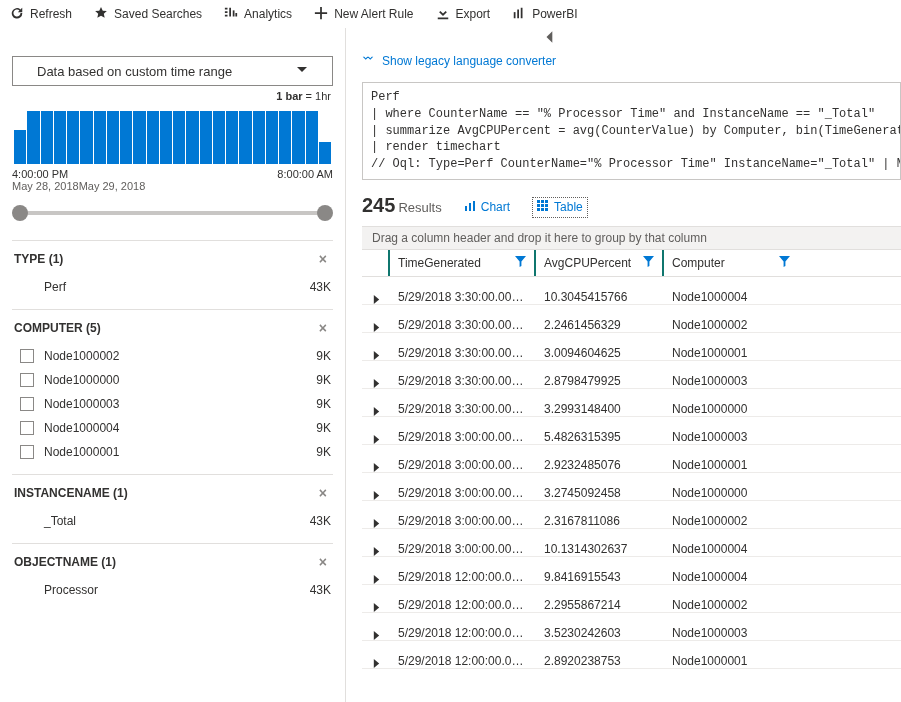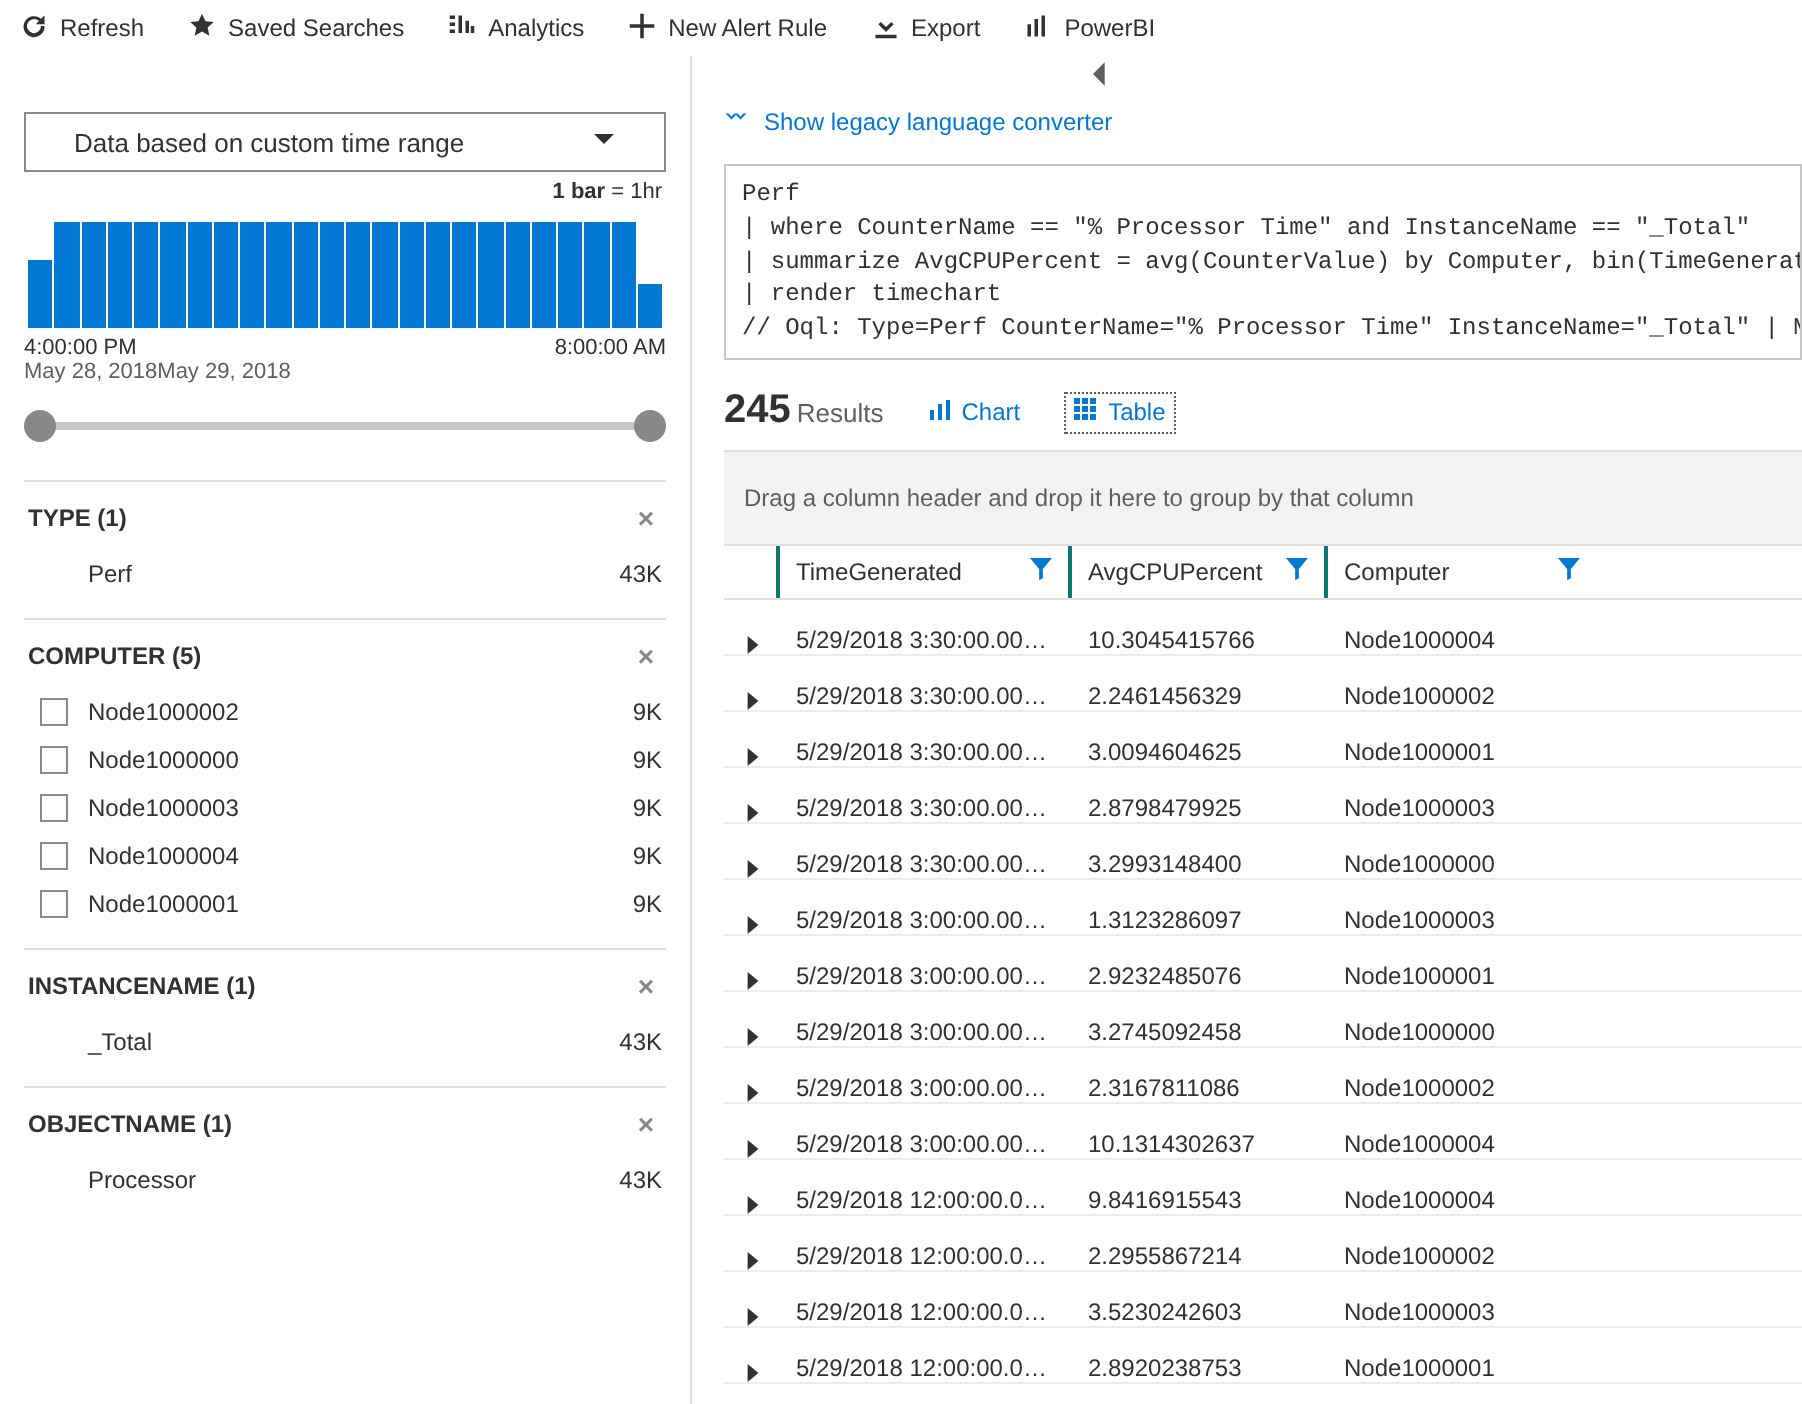--- a/index.html
+++ b/index.html
@@ -189,21 +189,21 @@
   }
   .viewbtn.active { border: 1px dotted #605e5c; }
   .viewbtn svg { width: 12px; height: 12px; }
   .groupbar {
     background: #f3f2f1;
     border: 1px solid #e1dfdd;
     border-left: none;
     border-right: none;
     color: #605e5c;
     font-size: 12px;
-    padding: 16px 10px;
+    padding: 4px 10px;
     margin-left: 8px;
   }
   .table { margin-left: 8px; }
   .thead {
     display: flex;
     border-bottom: 1px solid #e1dfdd;
     font-size: 12px;
     color: #323130;
   }
   .th {
@@ -533,21 +533,21 @@
             <div class="td col-cpu">3.2993148400</div>
             <div class="td col-comp">Node1000000</div>
           </div>
           <div class="tr">
             <div class="expand-cell">
               <svg viewBox="0 0 10 10">
                 <path fill="currentColor" d="M2 0l6 5-6 5z"></path>
               </svg>
             </div>
             <div class="td col-time">5/29/2018 3:00:00.000 PM</div>
-            <div class="td col-cpu">1.3123286097</div>
+            <div class="td col-cpu">5.4826315395</div>
             <div class="td col-comp">Node1000003</div>
           </div>
           <div class="tr">
             <div class="expand-cell">
               <svg viewBox="0 0 10 10">
                 <path fill="currentColor" d="M2 0l6 5-6 5z"></path>
               </svg>
             </div>
             <div class="td col-time">5/29/2018 3:00:00.000 PM</div>
             <div class="td col-cpu">2.9232485076</div>

